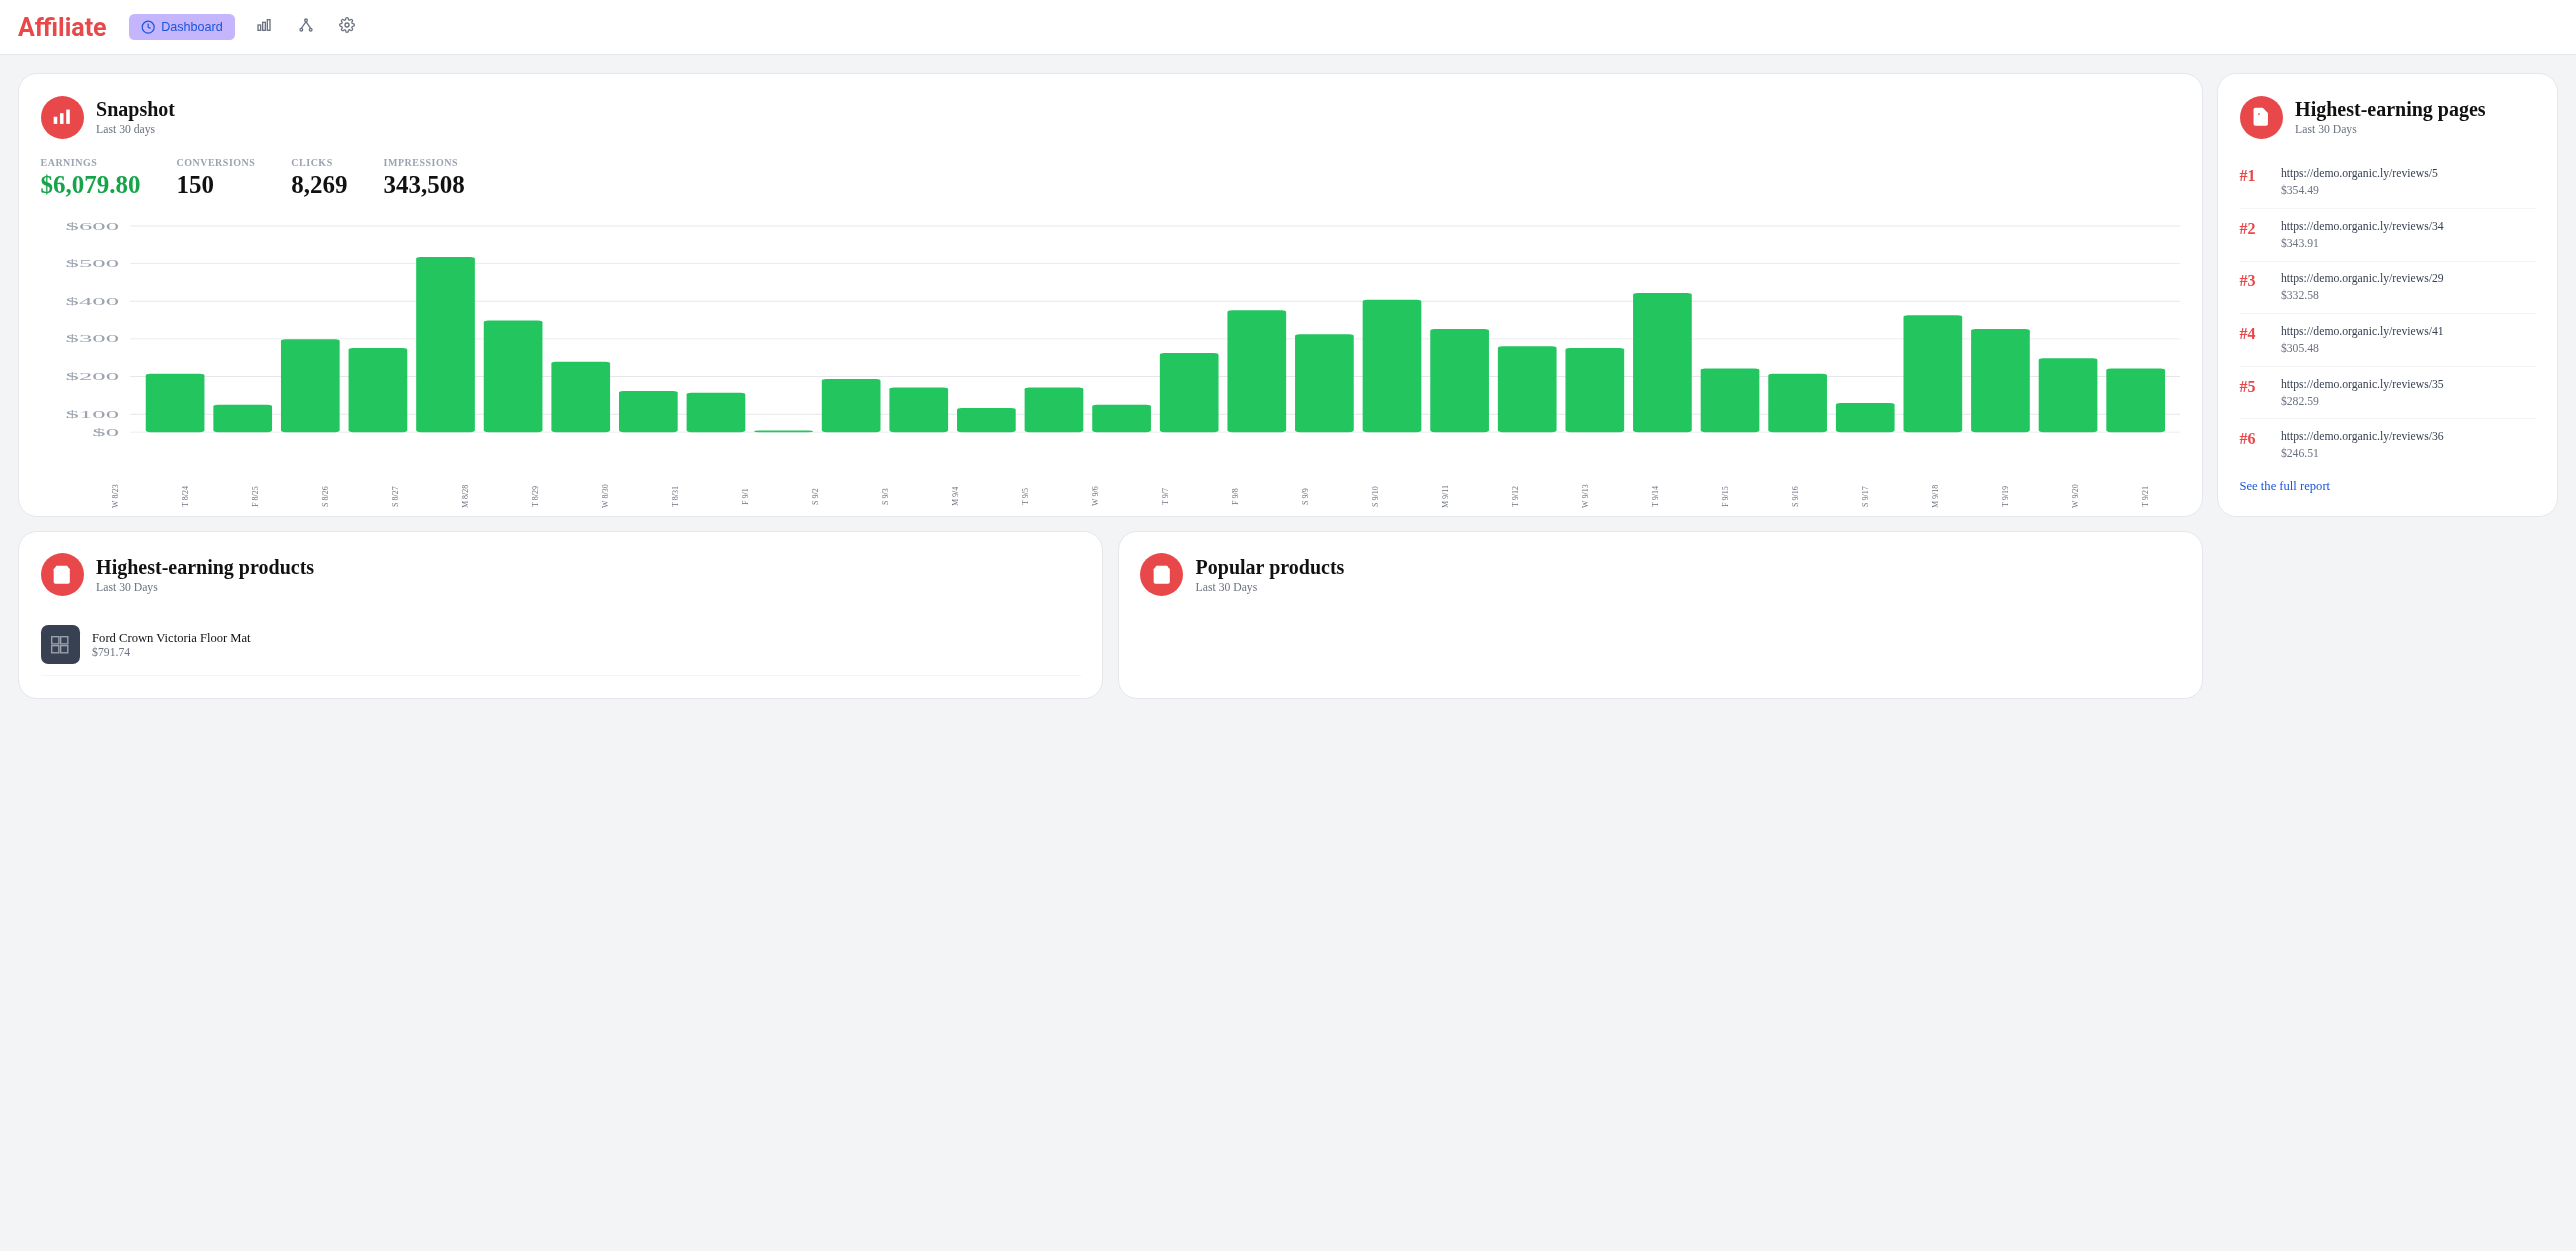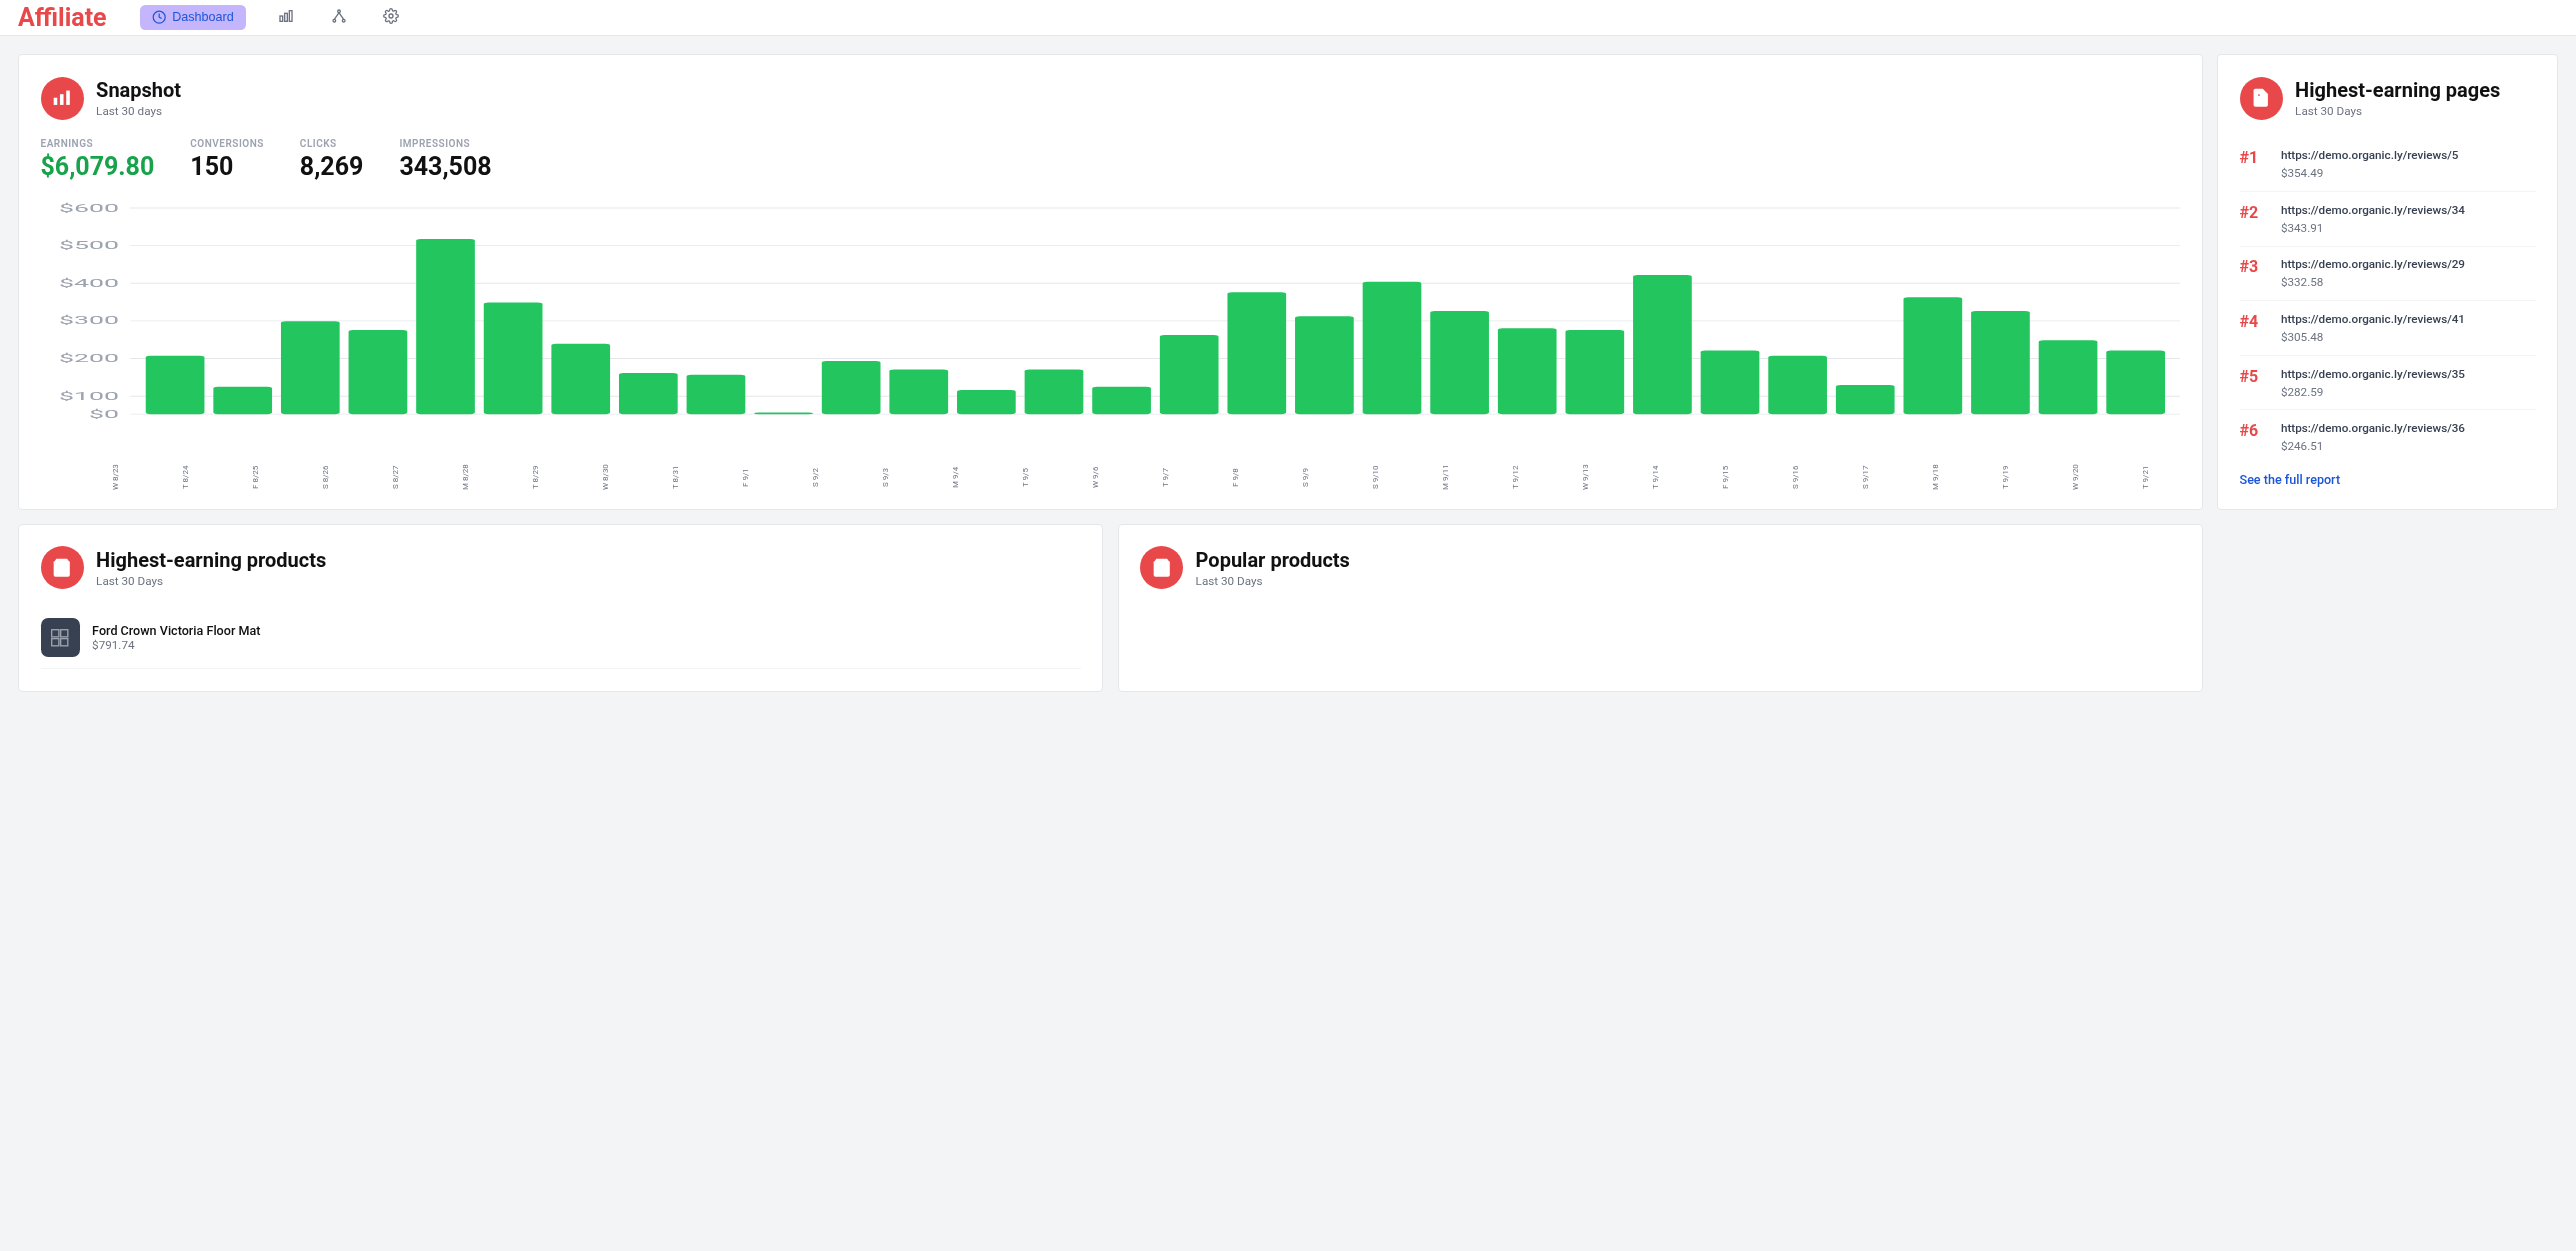--- a/index.html
+++ b/index.html
@@ -8,23 +8,23 @@
       background: #f3f4f6;
       color: #111;
       font-size: 12.6px;
     }
     
     .header {
       background: #fff;
       display: flex;
       align-items: center;
       padding: 0 18px;
-      height: 36px;
+      height: 55px;
       border-bottom: 0.9px solid #e5e7eb;
-      gap: 26px;
+      gap: 15px;
     }
     .header-title {
       font-size: 25px;
       font-weight: 700;
       color: #e8484a;
       margin-right: 7.2px;
     }
     .nav-btn {
       display: flex;
       align-items: center;
@@ -55,23 +55,24 @@
       padding: 18px;
       display: grid;
       grid-template-columns: 1fr 341px;
       grid-template-rows: auto auto;
       gap: 14.4px;
     }
 
     
     .card {
       background: #fff;
-      border-radius: 4px;
+      border-radius: 19px;
       border: 0.9px solid #e5e7eb;
       padding: 21.5px;
+      font-family: Liberation Serif, serif;
     }
 
     
     .snapshot-card {
       grid-column: 1;
       grid-row: 1;
     }
     .card-header {
       display: flex;
       align-items: center;

